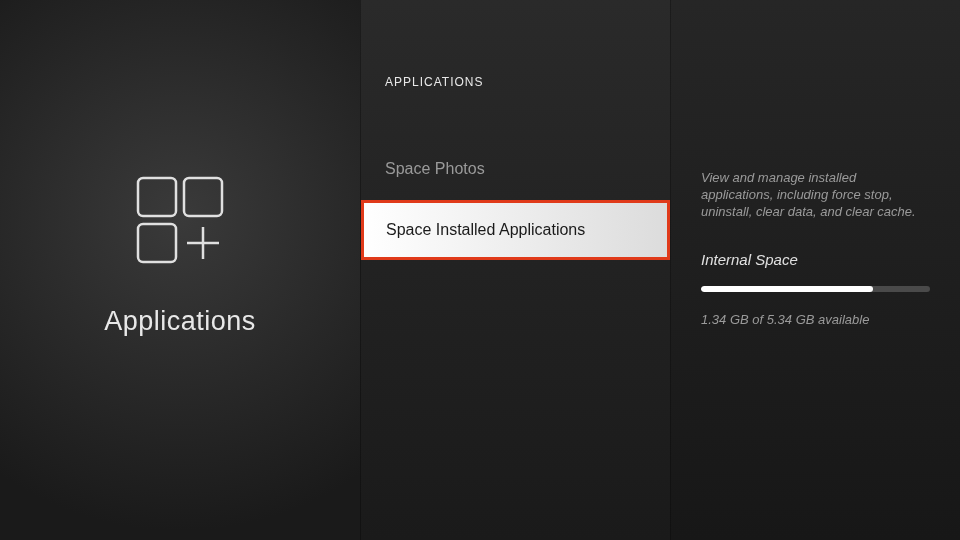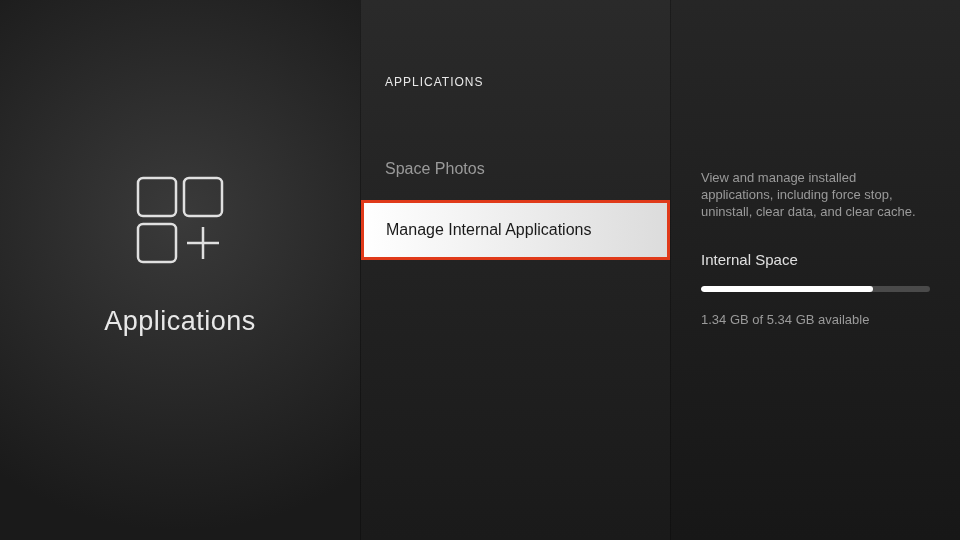--- a/index.html
+++ b/index.html
@@ -72,20 +72,21 @@
       font-size: 16px;
       font-weight: 400;
       margin-top: 6px;
     }
     .right-panel {
       width: 290px;
       height: 100%;
       background: linear-gradient(to bottom, #262626 0%, #171717 100%);
       border-left: 1px solid rgba(0,0,0,0.25);
       padding: 170px 30px 8px 30px;
+      font-style: italic;
     }
     .description {
       color: #9a9a9a;
       font-size: 13px;
       line-height: 1.3;
       margin-bottom: 30px;
     }
     .storage-label {
       color: #e0e0e0;
       font-size: 15px;
@@ -124,21 +125,21 @@
       <line x1="71" y1="53" x2="71" y2="85"></line>
       <line x1="55" y1="69" x2="87" y2="69"></line>
     </svg>
   </div>
   <div class="app-title">Applications</div>
 </div>
 
 <div class="middle-panel">
   <div class="section-header">APPLICATIONS</div>
   <div class="menu-item">Space Photos</div>
-  <div class="menu-item selected">Manage Internal Applications</div>
+  <div class="menu-item selected">Space Installed Applications</div>
 </div>
 
 <div class="right-panel">
   <div class="description">View and manage installed applications, including force stop, uninstall, clear data, and clear cache.</div>
   <div class="storage-label">Internal Space</div>
   <div class="progress-bar">
     <div class="progress-fill" style="width:75%"></div>
   </div>
   <div class="storage-text">1.34 GB of 5.34 GB available</div>
 </div>

